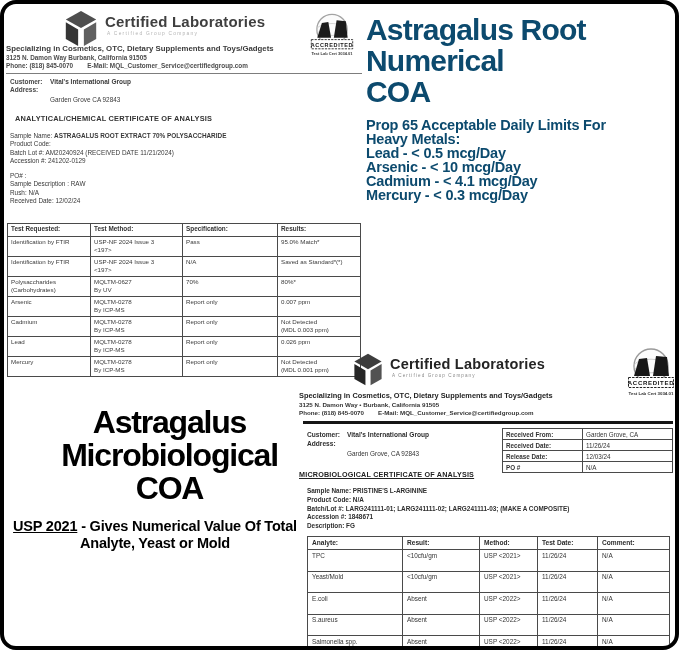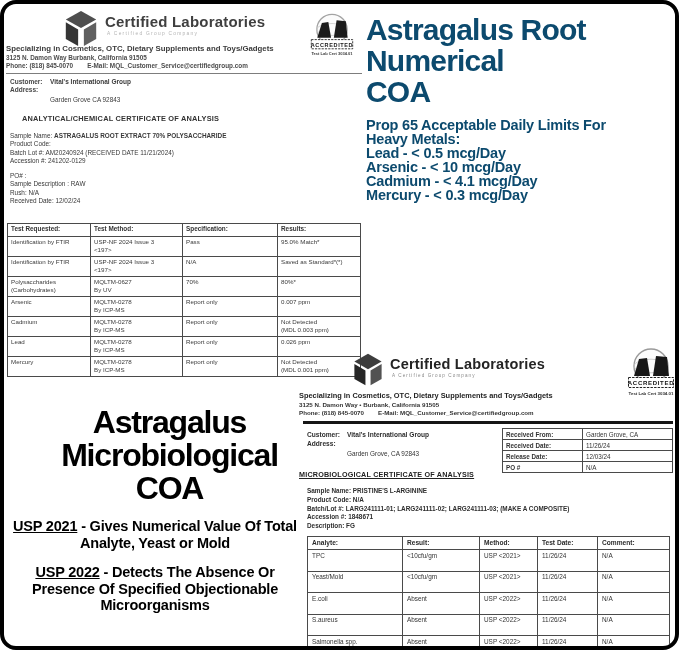--- a/index.html
+++ b/index.html
@@ -20,21 +20,21 @@
   .d1-tag{font-size:4.8px;color:#b3b3b3;letter-spacing:1.3px;margin-top:1px;margin-left:2px;}
   .badge1{left:303px;top:6px;width:46px;}
   .badge-svg{width:100%;display:block;}
   .d1-spec{top:38px;left:0;width:352px;font-size:7.8px;font-weight:bold;color:#3c3c3c;}
   .d1-addr{top:48px;left:0;width:352px;font-size:6.4px;font-weight:bold;color:#4c4c4c;}
   .d1-phone{top:56px;left:0;width:352px;font-size:6.4px;font-weight:bold;color:#4c4c4c;}
   .gapL{margin-left:14px;}
   .d1-hr{top:67px;left:0;width:356px;border-top:1.2px solid #7d7d7d;}
   .lab{font-size:6.5px;font-weight:bold;color:#474747;}
   .val{font-size:6.5px;font-weight:bold;color:#3a3a3a;}
-  .d1-title{top:108px;left:16px;width:356px;font-size:7.4px;font-weight:bold;color:#333;letter-spacing:.2px;}
+  .d1-title{top:108px;left:9px;width:356px;font-size:7.4px;font-weight:bold;color:#333;letter-spacing:.2px;}
   .infoline{font-size:6.4px;color:#383838;line-height:8.3px;white-space:nowrap;}
   .d1-info1{left:4px;top:126px;}
   .d1-info2{left:4px;top:166px;}
 
   table{border-collapse:collapse;}
   .d1-table{left:1px;top:217px;width:353px;table-layout:fixed;}
   .d1-table th,.d1-table td{border:1px solid #4a4a4a;padding:1px 3px;vertical-align:top;
     text-align:left;white-space:pre-line;overflow:hidden;}
   .d1-table th{font-size:6.4px;color:#333;height:10px;}
   .d1-table td{font-size:6.2px;color:#3a3a3a;line-height:7.9px;height:17px;}
@@ -219,21 +219,20 @@
     </div>
   </section>
 
   <section class="abs hl-block">
     <div class="hl-title">
       <div>Astragalus</div>
       <div>Microbiological</div>
       <div>COA</div>
     </div>
     <div class="hl-usp"><span class="u">USP 2021</span><span> - Gives Numerical Value Of Total Analyte, Yeast or Mold</span></div>
-    <div class="hl-usp"><span class="u">USP 2022</span><span> - Detects The Absence Or Presence Of Specified Objectionable Microorganisms</span></div>
   </section>
 
   <section class="doc2">
     <div class="abs d2-logorow">
       <svg class="logo-svg2" viewBox="0 0 40 40">
         <polygon points="20,1 36,10 20,19 4,10" fill="#3d3d3d"></polygon>
         <polygon points="4,13 17,20.5 17,38 4,30.5" fill="#262626"></polygon>
         <polygon points="36,13 36,30.5 23,38 23,20.5" fill="#525252"></polygon>
       </svg>
       <div class="brandcol">

